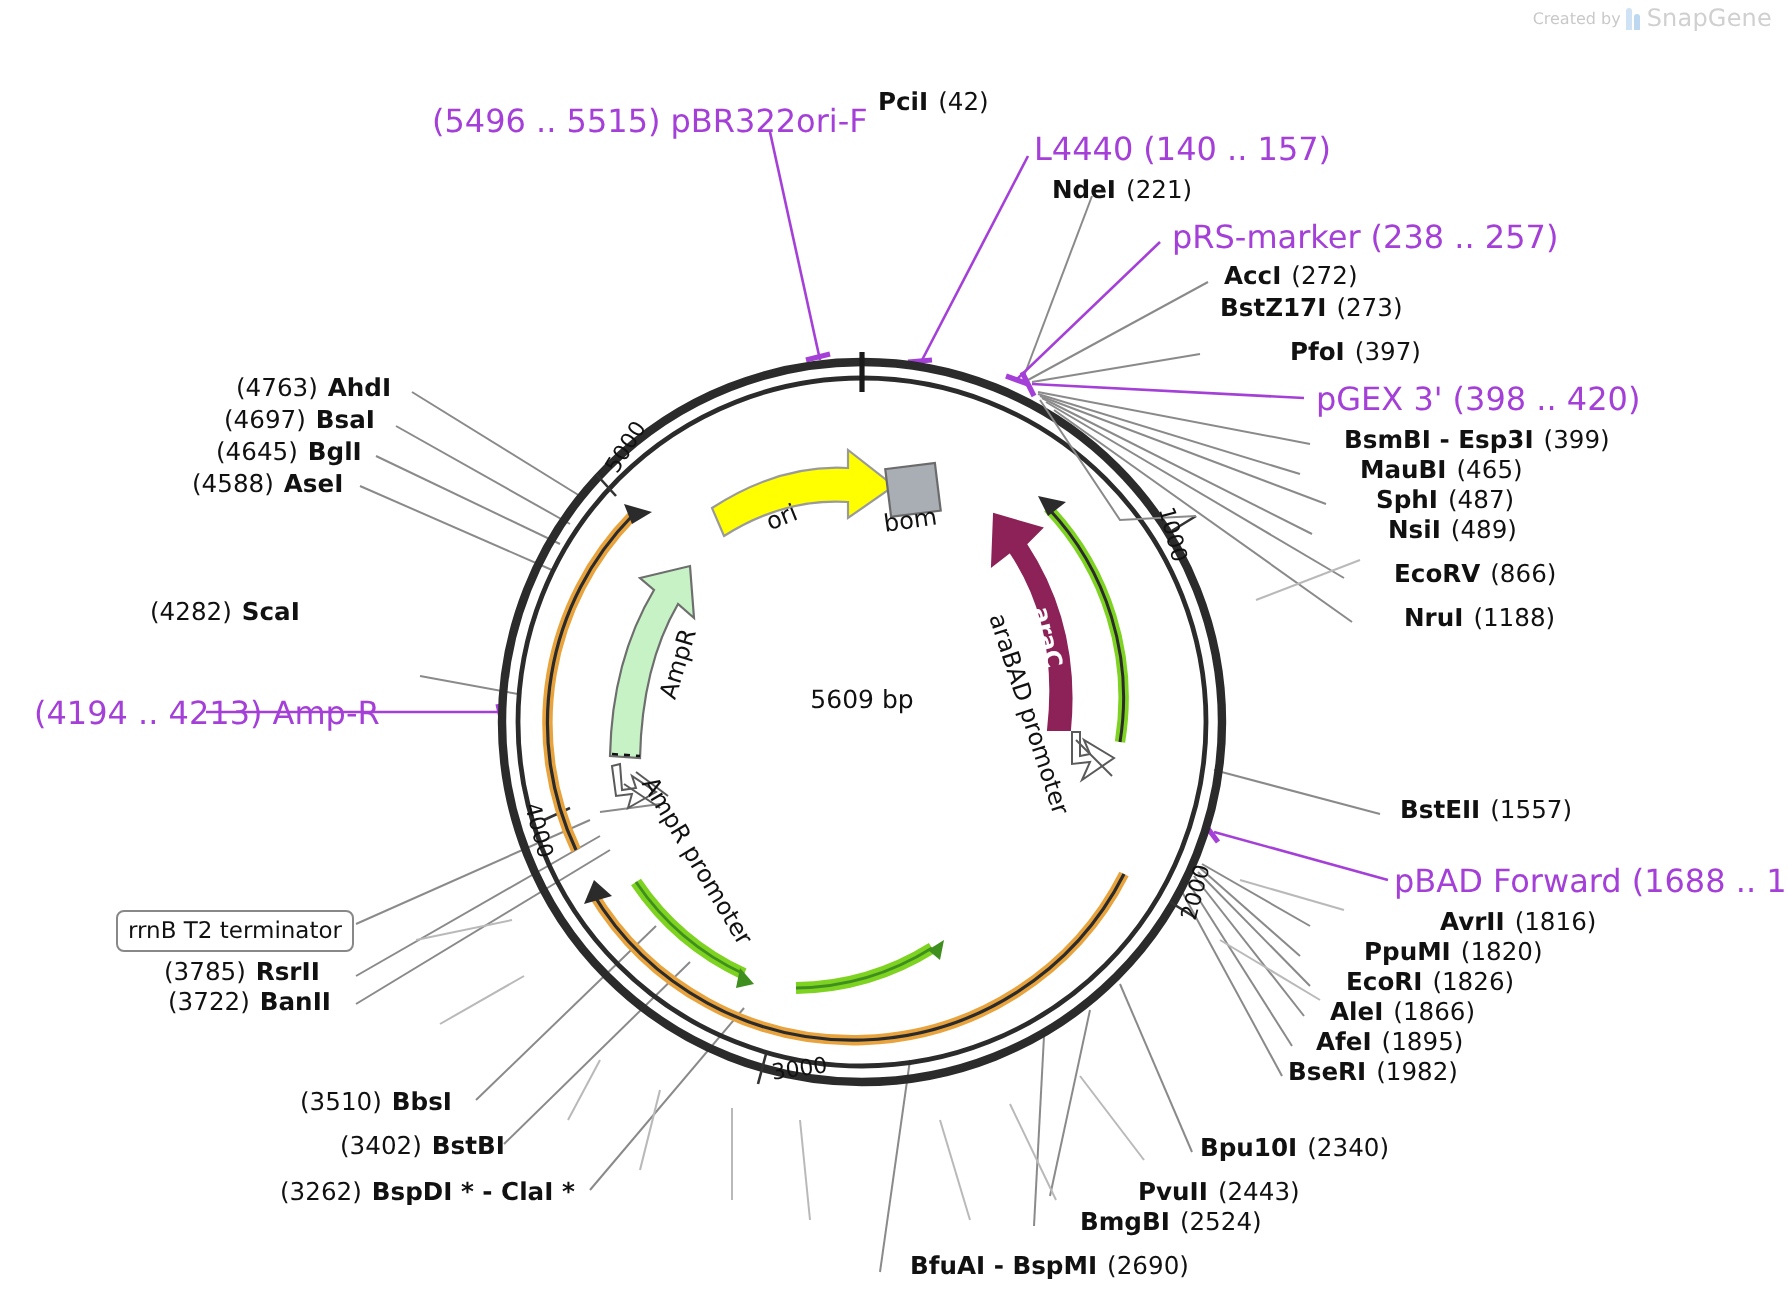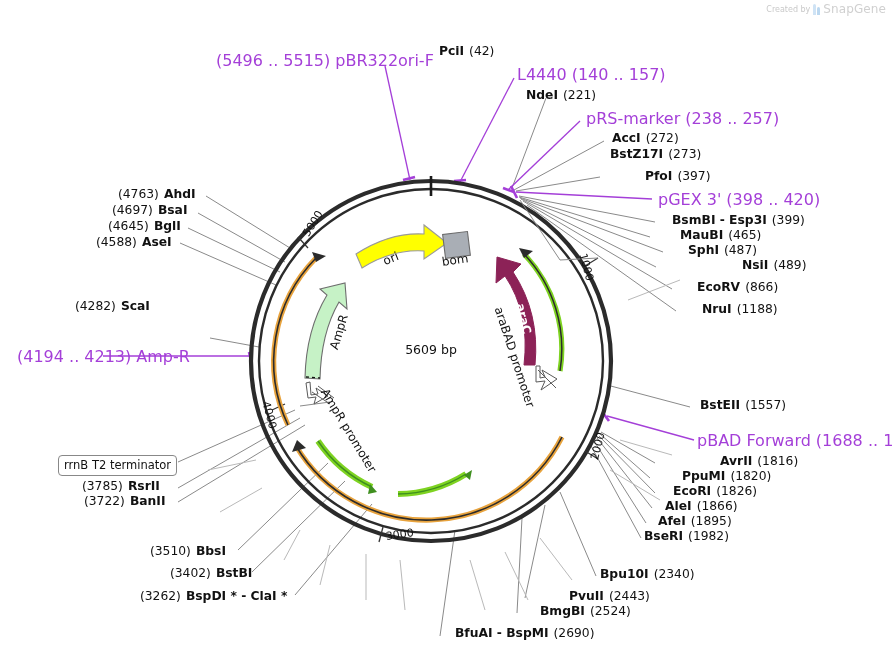--- a/index.html
+++ b/index.html
@@ -254,21 +254,21 @@
 
   <div class="lbl" style="left:672px;top:214px;">
     <span class="nm">BsmBI  -  Esp3I</span><span class="sp"></span><span class="pos">(399)</span>
   </div>
   <div class="lbl" style="left:680px;top:229px;">
     <span class="nm">MauBI</span><span class="sp"></span><span class="pos">(465)</span>
   </div>
   <div class="lbl" style="left:688px;top:244px;">
     <span class="nm">SphI</span><span class="sp"></span><span class="pos">(487)</span>
   </div>
-  <div class="lbl" style="left:694px;top:259px;margin-left:48px;">
+  <div class="lbl" style="left:694px;top:259px;">
     <span class="nm">NsiI</span><span class="sp"></span><span class="pos">(489)</span>
   </div>
   <div class="lbl" style="left:697px;top:281px;">
     <span class="nm">EcoRV</span><span class="sp"></span><span class="pos">(866)</span>
   </div>
   <div class="lbl" style="left:702px;top:303px;">
     <span class="nm">NruI</span><span class="sp"></span><span class="pos">(1188)</span>
   </div>
   <div class="lbl" style="left:700px;top:399px;">
     <span class="nm">BstEII</span><span class="sp"></span><span class="pos">(1557)</span>

